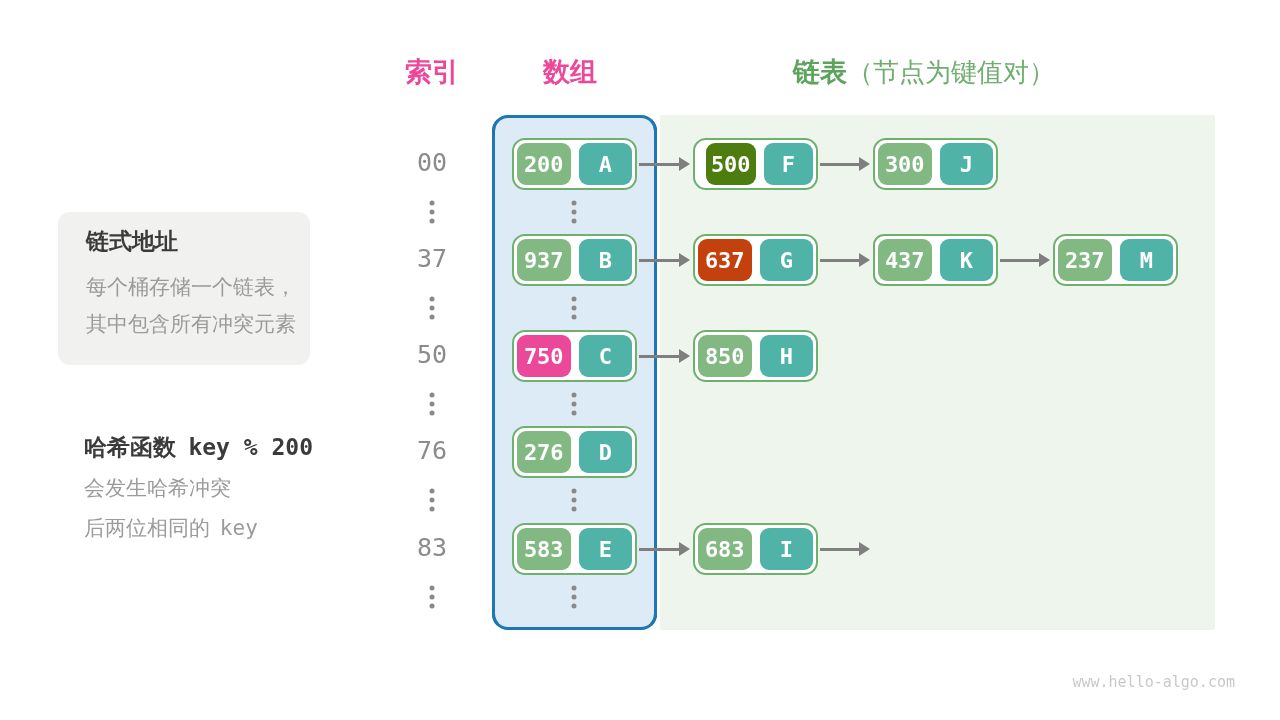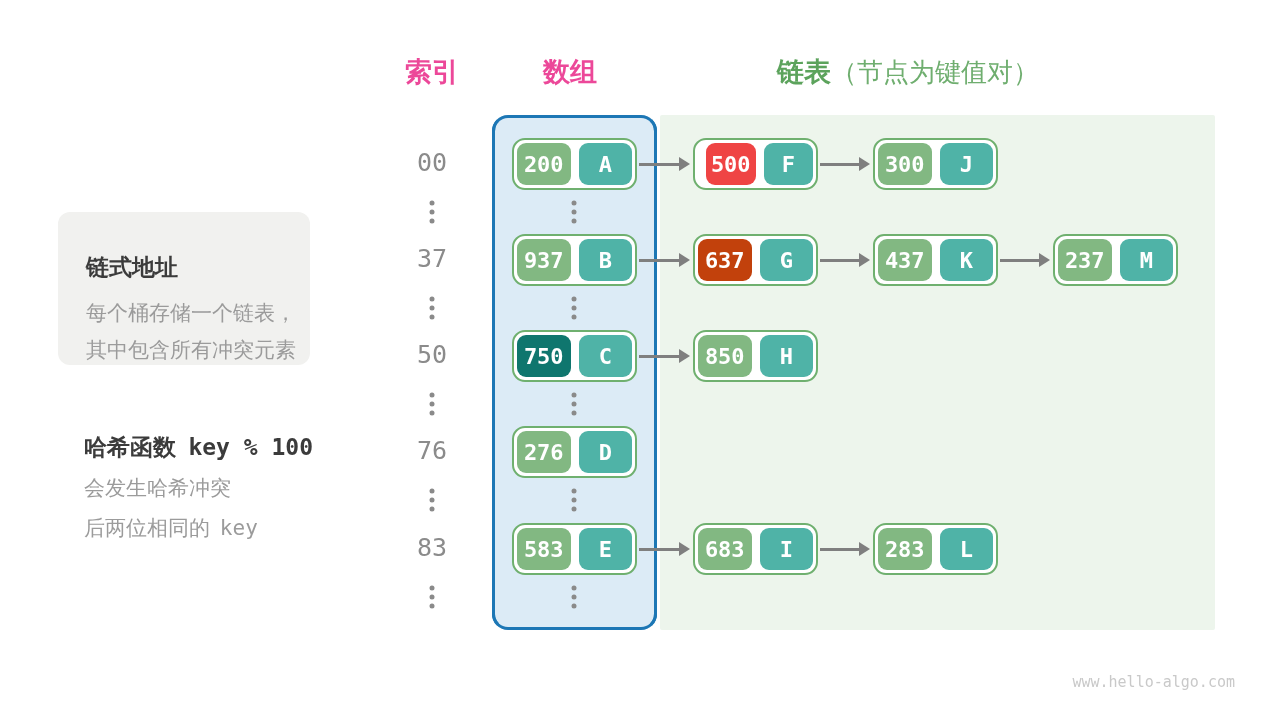--- a/index.html
+++ b/index.html
@@ -8,28 +8,28 @@
     position:relative; width:1280px; height:720px; background:#ffffff;
     font-family:"Liberation Sans", sans-serif; overflow:hidden;
   }
   .mono { font-family:"DejaVu Sans Mono", monospace; }
 
   
   .col-header {
     position:absolute; top:54px; font-size:27px; font-weight:bold;
     color:#ec4899; transform:translateX(-50%); white-space:nowrap;
   }
-  .list-header { position:absolute; top:54px; left:777px; white-space:nowrap; font-size:27px;text-align:right; }
+  .list-header { position:absolute; top:54px; left:793px; white-space:nowrap; font-size:27px;text-align:right; }
   .list-header .strong { font-weight:bold; color:#5ca35c; }
   .list-header .note { font-weight:normal; color:#6fae6f; font-size:26px; }
 
   
   .callout-box {
     position:absolute; left:58px; top:212px; width:252px; height:153px;
-    background:#f1f1ef; border-radius:12px; padding:40px 0 0 28px;
+    background:#f1f1ef; border-radius:12px; padding:14px 0 0 28px;
   }
   .callout-title { font-size:23px; font-weight:bold; color:#3b3b3b; }
   .callout-line { font-size:21px; color:#9b9b9b; margin-top:13px; line-height:24px; }
   .callout-plain { position:absolute; left:84px; top:432px; width:300px; }
   .callout-plain .code { font-family:"DejaVu Sans Mono", monospace; }
   .callout-plain .gray-code { font-family:"DejaVu Sans Mono", monospace; }
 
   
   .array-region {
     position:absolute; left:492px; top:115px; width:165px; height:515px;
@@ -97,41 +97,41 @@
 
   <div class="callout-box">
     <div class="callout-title">链式地址</div>
     <div class="callout-line" style="margin-top:18px">每个桶存储一个链表，</div>
     <div class="callout-line">其中包含所有冲突元素</div>
   </div>
 
   <div class="callout-plain">
     <div class="callout-title">
       <span>哈希函数</span>
-      <span class="code" style="margin-left:6px">key % 100</span>
+      <span class="code" style="margin-left:6px">key % 200</span>
     </div>
     <div class="callout-line">会发生哈希冲突</div>
     <div class="callout-line" style="margin-top:16px">
       <span>后两位相同的</span>
       <span class="gray-code" style="margin-left:4px">key</span>
     </div>
   </div>
 
   <div class="list-region"></div>
   <div class="array-region"></div>
 
   <div id="rows">
       <div class="index-label mono" style="left: 432px; top: 148px;">00</div>
       <div class="kv-node" style="left: 512px; top: 138px;">
         <div class="cell key" style="background: rgb(130, 184, 130);">200</div>
         <div class="cell val" style="background: rgb(79, 179, 167);">A</div>
       </div>
       <div class="arrow" style="left: 639px; top: 162.5px; width: 41px;"></div>
       <div class="kv-node" style="left: 693px; top: 138px;">
-        <div class="cell key" style="background: #ef4444; margin-left: 8px;">500</div>
+        <div class="cell key" style="background: #4d7c0f; margin-left: 8px;">500</div>
         <div class="cell val" style="background: rgb(79, 179, 167);">F</div>
       </div>
       <div class="arrow" style="left: 820px; top: 162.5px; width: 40px;"></div>
       <div class="kv-node" style="left: 873px; top: 138px;">
         <div class="cell key" style="background: rgb(130, 184, 130);">300</div>
         <div class="cell val" style="background: rgb(79, 179, 167);">J</div>
       </div>
       <div class="vdots" style="left: 432px; top: 212px;">
         <i></i>
         <i></i>
@@ -167,21 +167,21 @@
         <i></i>
         <i></i>
       </div>
       <div class="vdots" style="left: 574px; top: 308px;">
         <i></i>
         <i></i>
         <i></i>
       </div>
       <div class="index-label mono" style="left: 432px; top: 340px;">50</div>
       <div class="kv-node" style="left: 512px; top: 330px;">
-        <div class="cell key" style="background: #0f766e;">750</div>
+        <div class="cell key" style="background: #ec4899;">750</div>
         <div class="cell val" style="background: rgb(79, 179, 167);">C</div>
       </div>
       <div class="arrow" style="left: 639px; top: 354.5px; width: 41px;"></div>
       <div class="kv-node" style="left: 693px; top: 330px;">
         <div class="cell key" style="background: rgb(130, 184, 130);">850</div>
         <div class="cell val" style="background: rgb(79, 179, 167);">H</div>
       </div>
       <div class="vdots" style="left: 432px; top: 404px;">
         <i></i>
         <i></i>
@@ -211,24 +211,20 @@
       <div class="kv-node" style="left: 512px; top: 523px;">
         <div class="cell key" style="background: rgb(130, 184, 130);">583</div>
         <div class="cell val" style="background: rgb(79, 179, 167);">E</div>
       </div>
       <div class="arrow" style="left: 639px; top: 547.5px; width: 41px;"></div>
       <div class="kv-node" style="left: 693px; top: 523px;">
         <div class="cell key" style="background: rgb(130, 184, 130);">683</div>
         <div class="cell val" style="background: rgb(79, 179, 167);">I</div>
       </div>
       <div class="arrow" style="left: 820px; top: 547.5px; width: 40px;"></div>
-      <div class="kv-node" style="left: 873px; top: 523px;">
-        <div class="cell key" style="background: rgb(130, 184, 130);">283</div>
-        <div class="cell val" style="background: rgb(79, 179, 167);">L</div>
-      </div>
       <div class="vdots" style="left: 432px; top: 597px;">
         <i></i>
         <i></i>
         <i></i>
       </div>
       <div class="vdots" style="left: 574px; top: 597px;">
         <i></i>
         <i></i>
         <i></i>
       </div>

